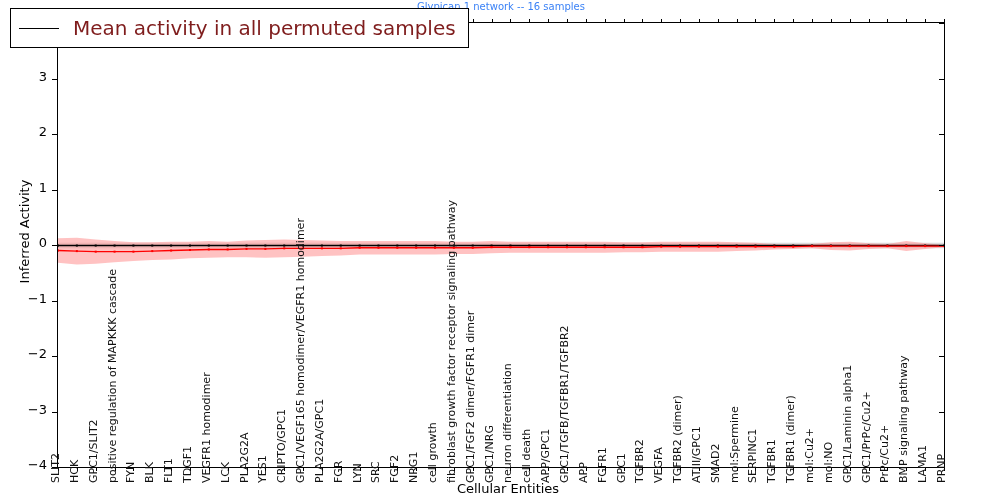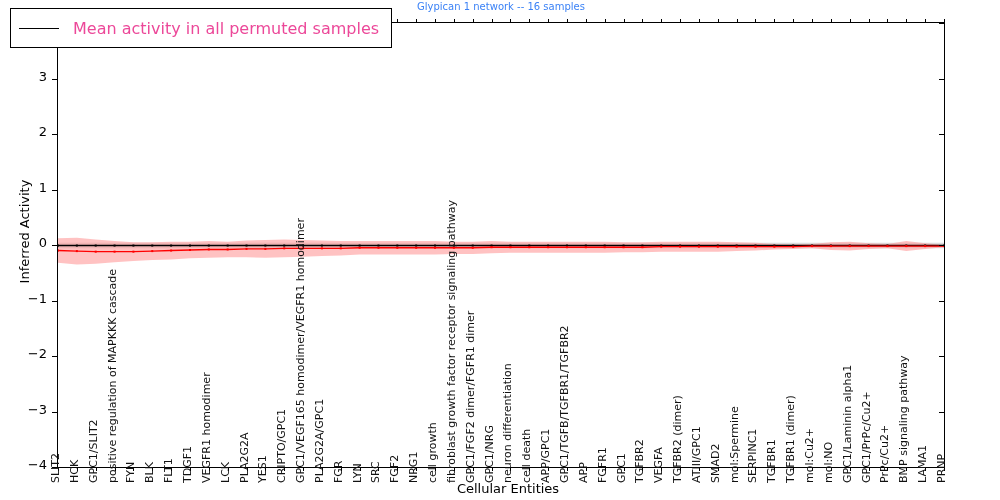--- a/index.html
+++ b/index.html
@@ -46,21 +46,21 @@
   }
 
   .legend{
     position:absolute;left:10px;top:8px;
     border:1px solid #000;background:#fff;
     padding:5px 12px 5px 8px;box-sizing:border-box;
   }
   .legrow{display:flex;align-items:center;height:28px;}
   .legline{width:40px;height:0;border-top:1.6px solid #000;margin-right:14px;}
   .legline.red{border-top-color:#ff0000;}
-  .legtxt{font-size:16px;color:#ec4899;white-space:nowrap;}
+  .legtxt{font-size:20px;color:#7f1d1d;white-space:nowrap;}
 </style>
 </head>
 <body>
 
 <div id="root">
 
   <div class="title">Glypican 1 network -- 16 samples</div>
 
   <div class="ylabel">Inferred Activity</div>
   <div class="xlabel">Cellular Entities</div>

